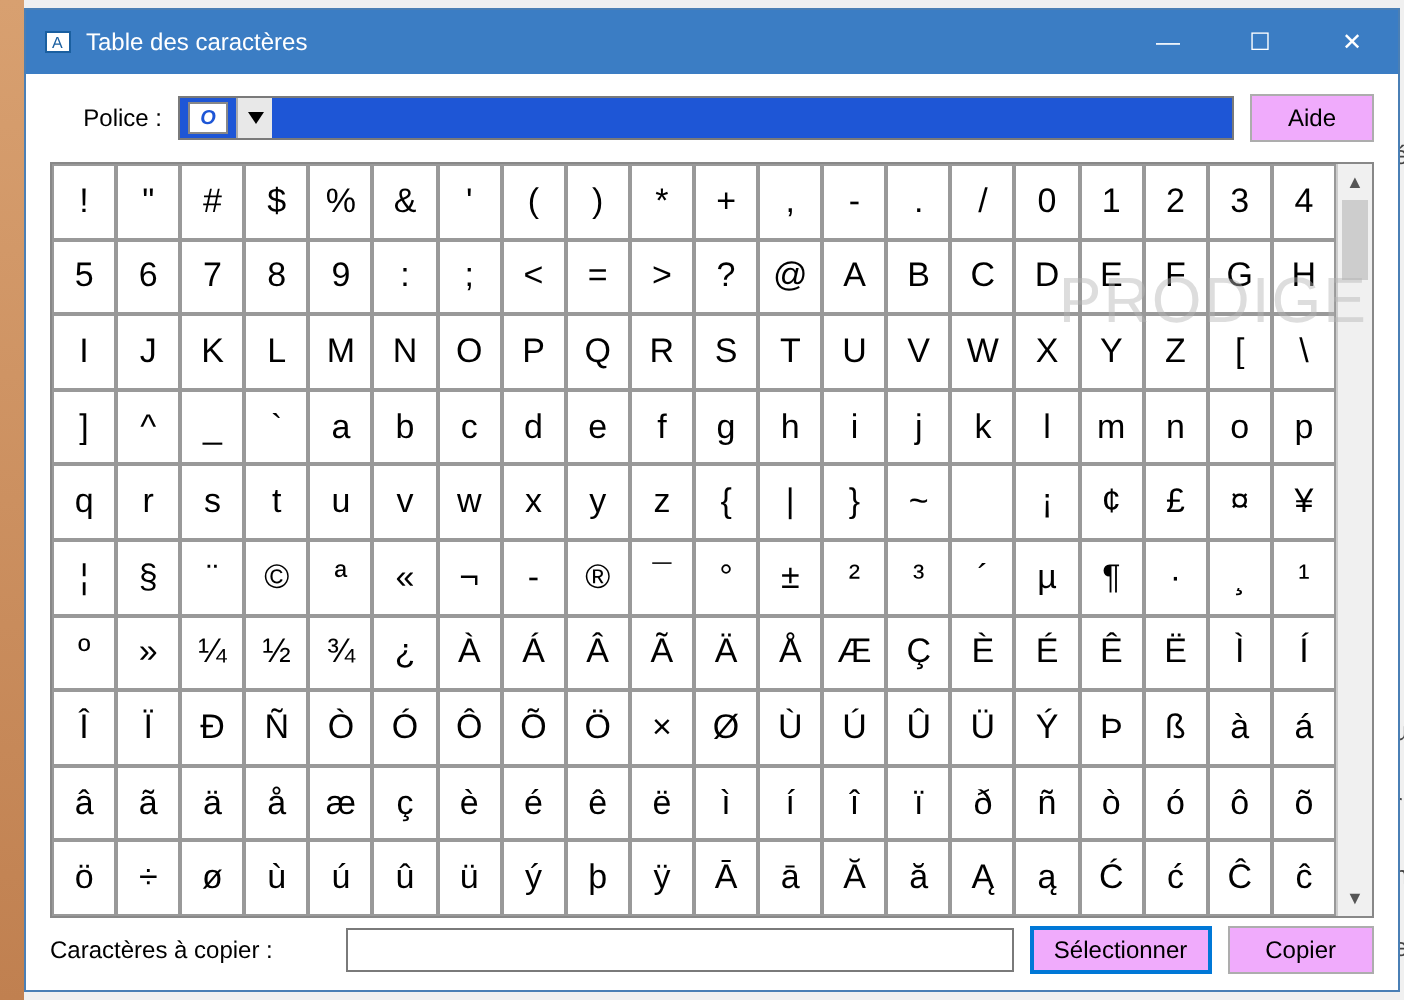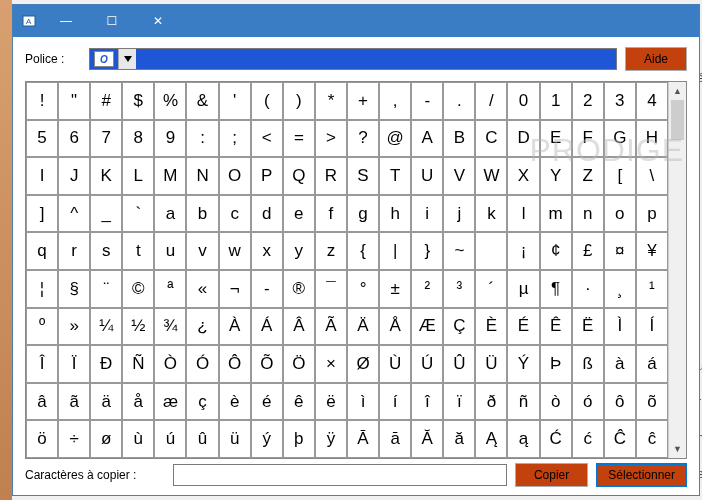--- a/index.html
+++ b/index.html
@@ -4,26 +4,26 @@
 <style>
 * { box-sizing: border-box; margin: 0; padding: 0; }
 body { font-family: "Segoe UI", Tahoma, sans-serif; font-size: 12px; background: #f0f0f0; width: 702px; height: 500px; overflow: hidden; position: relative; }
 .window { position: absolute; left: 12px; top: 4px; width: 688px; height: 492px; background: #fff; border: 1px solid #4a7fb5; display: flex; flex-direction: column; }
 .titlebar { height: 32px; background: #3b7dc4; color: #fff; display: flex; align-items: center; padding-left: 8px; }
 .titlebar .icon { width: 16px; height: 16px; margin-right: 6px; display: flex; align-items: center; justify-content: center; }
 .titlebar .title { flex: 1; font-size: 12px; }
 .titlebar .winbtn { width: 46px; height: 32px; display: flex; align-items: center; justify-content: center; color: #fff; }
 .content { flex: 1; padding: 10px 12px 8px 12px; display: flex; flex-direction: column; }
 .row1 { display: flex; align-items: center; gap: 8px; margin-bottom: 10px; }
-.row1 .label { width: 56px; }
+.row1 .label { width: 56px; text-align: right; }
 .font-select { flex: 1; height: 22px; background: #1e56d6; color: #fff; border: 1px solid #7a7a7a; display: flex; align-items: center; position: relative; }
 .font-select .fonticon { width: 20px; display: flex; align-items: center; justify-content: center; color: #1e56d6; background: #fff; height: 16px; margin: 0 4px; font-size: 10px; font-style: italic; font-weight: bold; border:1px solid #888; }
 .font-select .fontname { flex: 1; padding-left: 2px; }
 .font-select .dropdown { width: 18px; background: #e8e8e8; color: #000; height: 100%; display: flex; align-items: center; justify-content: center; border-left: 1px solid #aaa; }
-.btn { height: 24px; padding: 0 18px; background: #c2410c; border: 1px solid #adadad; font-size: 12px; display: flex; align-items: center; justify-content: center; }
+.btn { height: 24px; padding: 0 18px; background: #f0abfc; border: 1px solid #adadad; font-size: 12px; display: flex; align-items: center; justify-content: center; }
 .btn-primary { border: 2px solid #0078d7; padding: 0 10px; }
 .grid-wrap { flex: 1; display: flex; border: 1px solid #888; background: #fff; }
 .grid { flex: 1; display: grid; grid-template-columns: repeat(20, 1fr); grid-auto-rows: 1fr; }
 .cell { border: 1px solid #999; display: flex; align-items: center; justify-content: center; font-family: Arial, sans-serif; font-size: 17px; background: #fff; color: #000; }
 .scrollbar { width: 18px; background: #f0f0f0; border-left: 1px solid #ccc; display: flex; flex-direction: column; }
 .scrollbar .arrow { height: 18px; display: flex; align-items: center; justify-content: center; background: #f0f0f0; color: #555; font-size: 9px; }
 .scrollbar .track { flex: 1; position: relative; }
 .scrollbar .thumb { position: absolute; top: 0; left: 2px; right: 2px; height: 40px; background: #cdcdcd; }
 .row3 { display: flex; align-items: center; gap: 8px; margin-top: 4px; }
 .row3 .label2 { width: 140px; }
@@ -40,20 +40,21 @@
 <div class="bg-text">é<br><br><br><br><br><br><br><br>u<br>r<br>n<br>e<br>ti<br></div>
 
 <div class="window">
   <div class="titlebar">
     <span class="icon">
       <svg width="14" height="14" viewBox="0 0 14 14">
           <rect x="1" y="2" width="12" height="10" fill="#fff" stroke="#1a5fa0" stroke-width="1"></rect>
           <text x="4" y="10" font-size="8" fill="#1a5fa0">A</text>
         </svg>
     </span>
+    <span class="title">Table des caractères</span>
     <div class="winbtn">
         <span>—</span>
       </div>
     <div class="winbtn">
         <span>☐</span>
       </div>
     <div class="winbtn close">
         <span>✕</span>
       </div>
   </div>
@@ -280,19 +281,19 @@
         <div class="track">
           <div class="thumb"></div>
         </div>
         <div class="arrow">▼</div>
       </div>
     </div>
 
     <div class="row3">
       <span class="label2">Caractères à copier :</span>
       <input class="copy-input" value="" style="">
+      <div class="btn btn-primary">Sélectionner</div>
       <div class="btn">Copier</div>
-      <div class="btn btn-primary">Sélectionner</div>
     </div>
   </div>
 </div>
 
 <div class="watermark">PRODIGE</div>
 
 </body></html>

